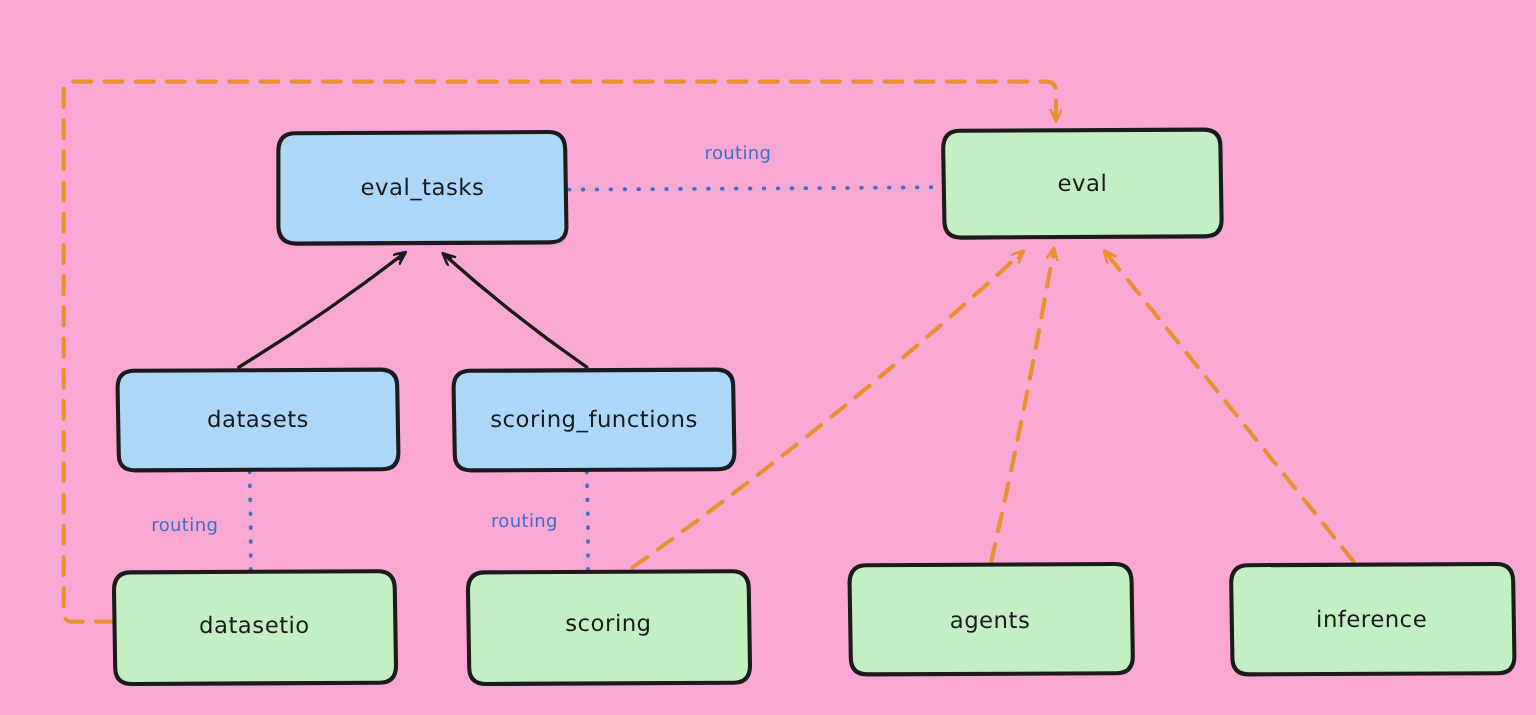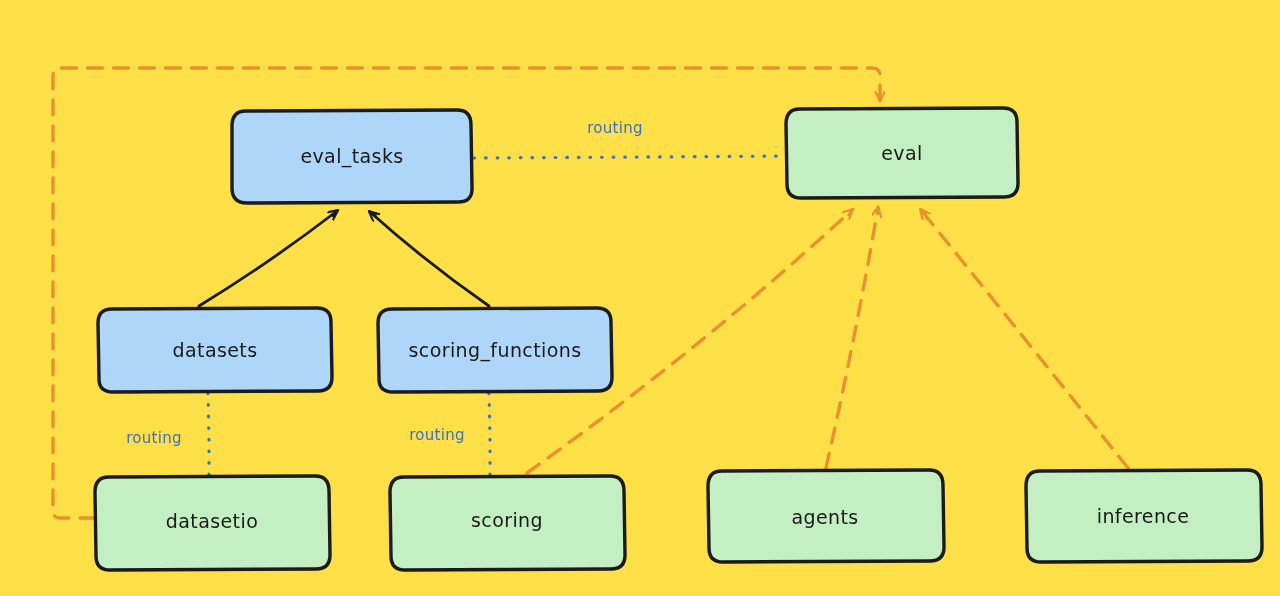--- a/index.html
+++ b/index.html
@@ -8,21 +8,21 @@
     padding: 0;
     background: #ffffff;
   }
   body {
     font-family: "DejaVu Sans", sans-serif;
   }
   #canvas {
     position: relative;
     width: 1280px;
     height: 596px;
-    background: #fde047;
+    background: #f9a8d4;
     overflow: hidden;
   }
   #diagram-svg {
     position: absolute;
     top: 0;
     left: 0;
     width: 1280px;
     height: 596px;
   }
   .node-label {

